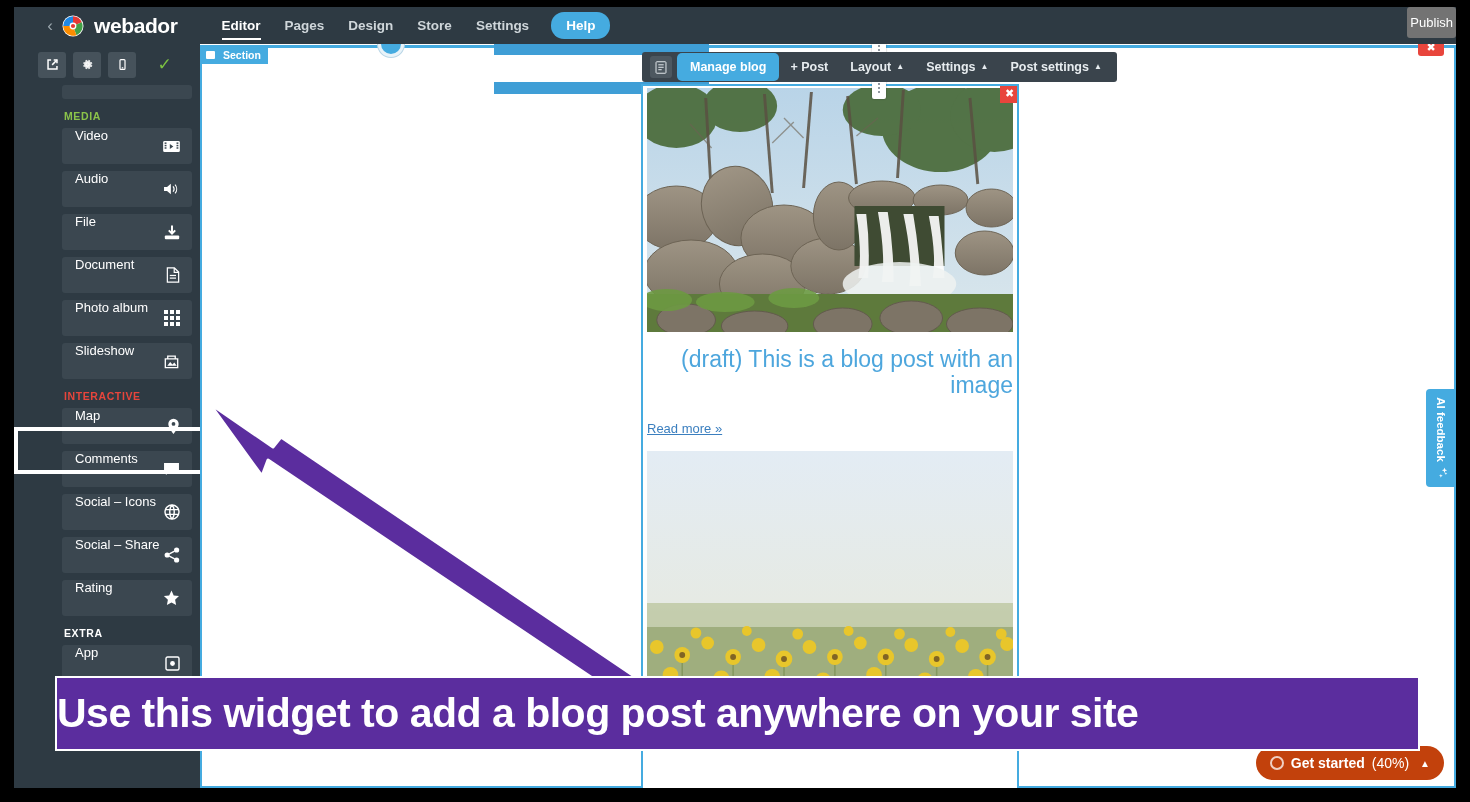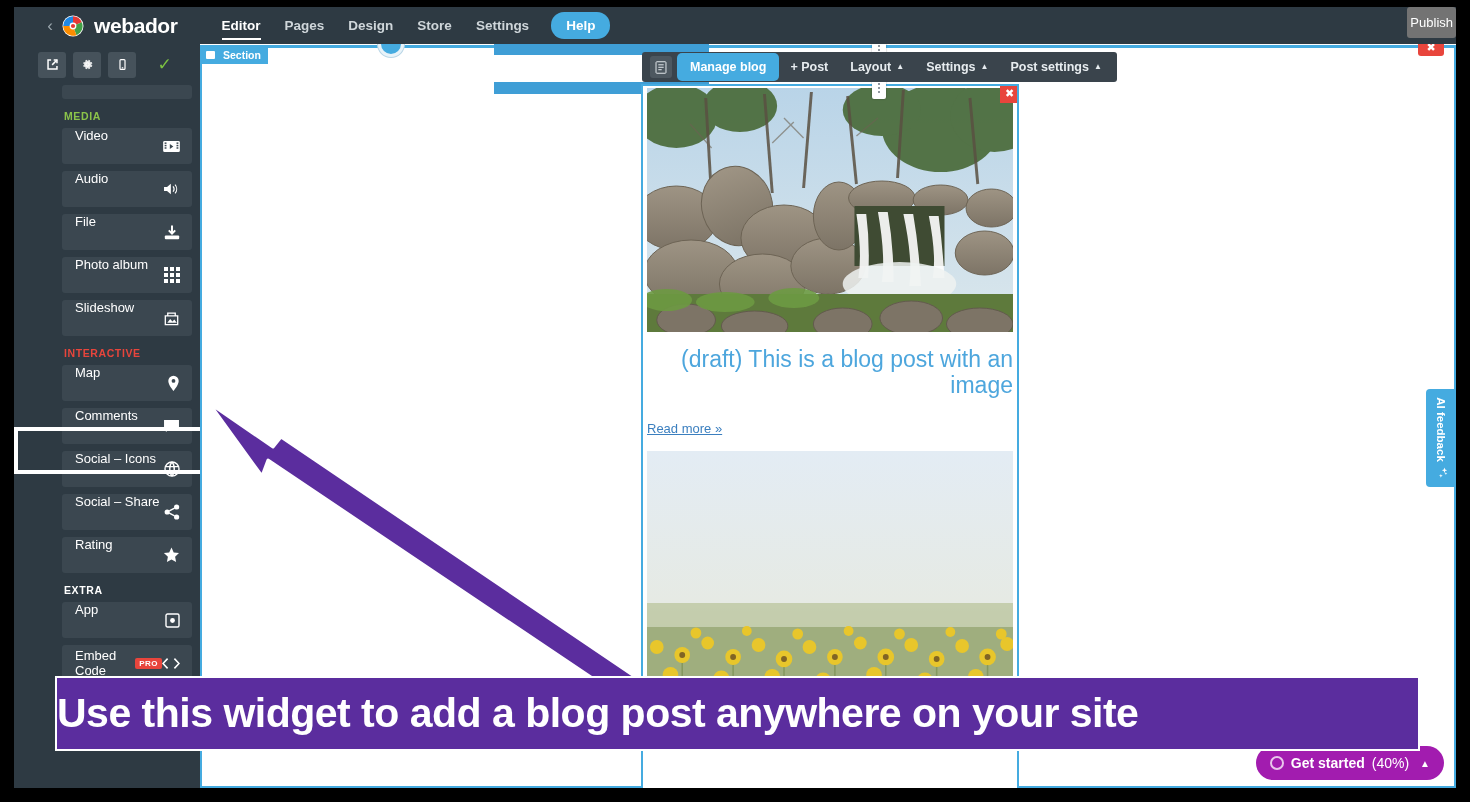--- a/index.html
+++ b/index.html
@@ -204,21 +204,21 @@
   }
   .ai-tab-inner {
     transform: rotate(90deg); white-space: nowrap;
     color: #fff; font-size: 11.5px; font-weight: bold;
     display: flex; align-items: center; gap: 5px;
   }
 
   
   .get-started {
     position: absolute; right: 26px; bottom: 22px;
-    height: 34px; background: #a21caf; border-radius: 17px;
+    height: 34px; background: #c2410c; border-radius: 17px;
     display: flex; align-items: center; gap: 7px;
     padding: 0 14px; color: #fff; font-size: 14px; font-weight: bold;
     cursor: pointer; z-index: 30;
   }
   .gs-ring {
     width: 14px; height: 14px; border-radius: 50%;
     border: 2px solid rgba(255,255,255,.75);
   }
   .gs-pct { font-weight: normal; }
   .gs-caret { font-size: 10px; margin-left: 4px; }
@@ -329,20 +329,31 @@
       <div class="sb-item">
         <span class="sb-item-label">File</span>
         <span class="sb-item-icon">
           <svg width="16" height="15" viewBox="0 0 16 15" fill="#fff">
               <path d="M8 0.6v6.8M4.8 5.4 8 8.6l3.2-3.2" stroke="#fff" stroke-width="2" fill="none"></path>
               <rect x="0.8" y="10.4" width="14.4" height="3.8" rx="1"></rect>
             </svg>
         </span>
       </div>
 
+      <div class="sb-item">
+        <span class="sb-item-label">Document</span>
+        <span class="sb-item-icon">
+          <svg width="14" height="16" viewBox="0 0 14 17" fill="none" stroke="#fff" stroke-width="1.3">
+              <path d="M1 1h7.5L13 5.4V16H1z"></path>
+              <path d="M8.3 1v4.6H13"></path>
+              <line x1="3.6" y1="9" x2="10.2" y2="9"></line>
+              <line x1="3.6" y1="11.8" x2="10.2" y2="11.8"></line>
+            </svg>
+        </span>
+      </div>
 
       <div class="sb-item">
         <span class="sb-item-label">Photo album</span>
         <span class="sb-item-icon">
           <svg width="16" height="16" viewBox="0 0 16 16" fill="#fff">
               <rect x="0" y="0" width="4" height="4"></rect>
               <rect x="6" y="0" width="4" height="4"></rect>
               <rect x="12" y="0" width="4" height="4"></rect>
               <rect x="0" y="6" width="4" height="4"></rect>
               <rect x="6" y="6" width="4" height="4"></rect>

